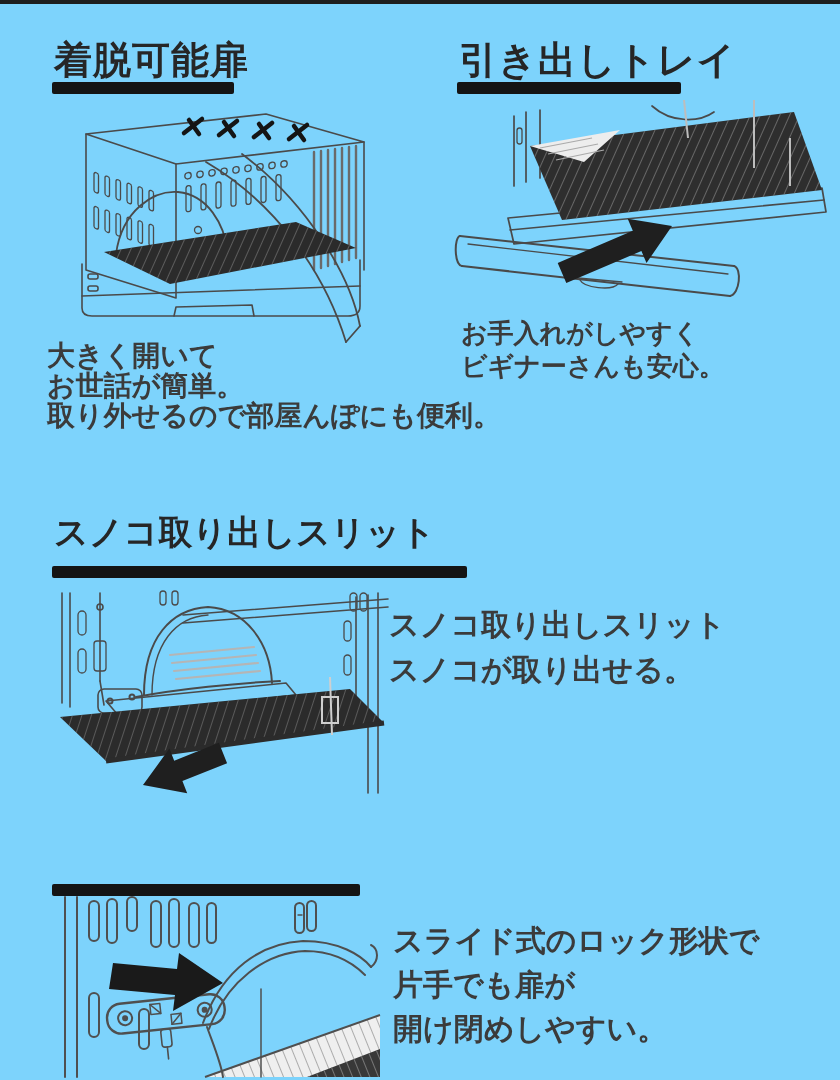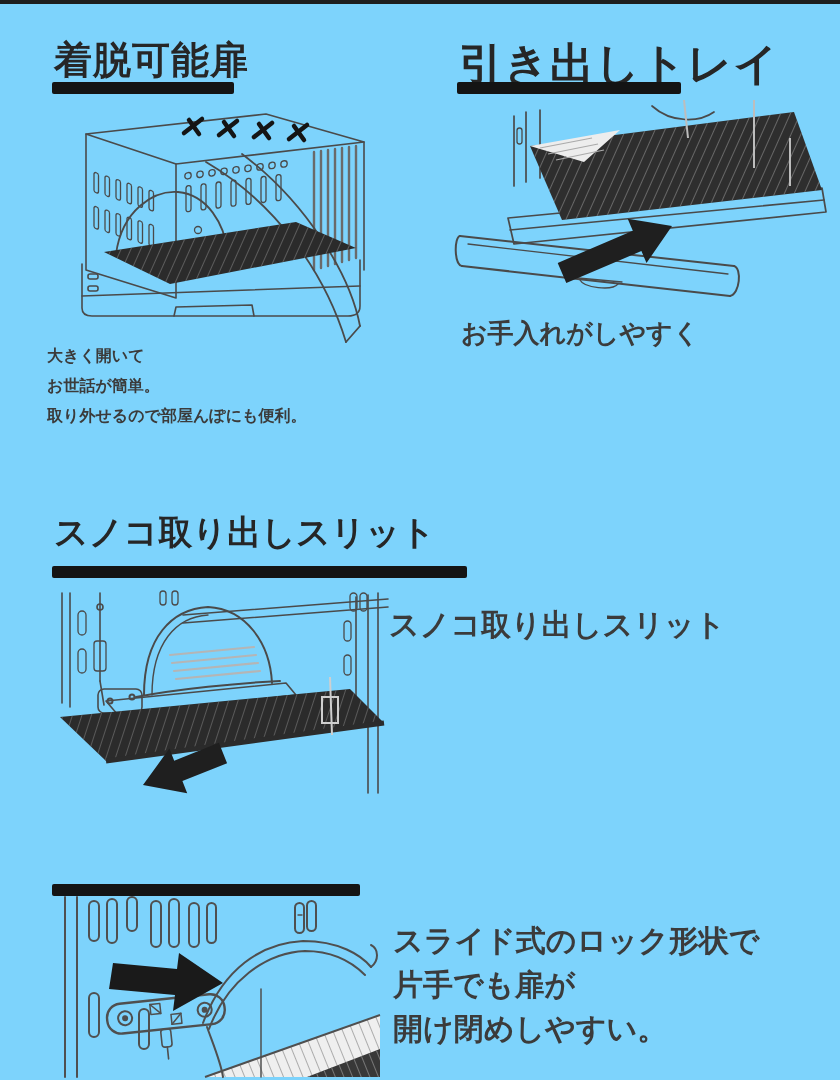--- a/index.html
+++ b/index.html
@@ -12,27 +12,27 @@
   .feature-title{
     position:absolute;margin:0;font-weight:700;color:#262626;
     white-space:nowrap;letter-spacing:1px;line-height:1.1;
   }
   .rule{position:absolute;background:#141414;border-radius:2px;}
   .caption{position:absolute;font-weight:600;color:#3b3b3b;white-space:nowrap;}
   .caption div{display:block;}
   .illus{position:absolute;overflow:visible;}
   .t1{left:54px;top:40px;font-size:38px;}
   .u1{left:52px;top:82px;width:182px;height:12px;}
-  .t2{left:459px;top:40px;font-size:44px;}
+  .t2{left:459px;top:40px;font-size:38px;}
   .u2{left:457px;top:82px;width:224px;height:12px;}
   .t3{left:54px;top:514px;font-size:34px;letter-spacing:0;}
   .u3{left:52px;top:566px;width:415px;height:12px;}
   .t4{left:54px;top:832px;font-size:40px;letter-spacing:0;}
   .u4{left:52px;top:884px;width:308px;height:12px;}
-  .c1{left:47px;top:341px;font-size:16px;line-height:30px;}
+  .c1{left:47px;top:341px;font-size:28px;line-height:30px;}
   .c2{left:461px;top:317px;font-size:26px;line-height:33px;}
   .c3{left:389px;top:602px;font-size:30px;line-height:45px;}
   .c4{left:393px;top:919px;font-size:30px;line-height:44px;}
   svg{display:block;}
 </style>
 </head>
 <body>
 
 <div class="canvas">
   <div class="topbar"></div>
@@ -192,20 +192,21 @@
           <line x1="338" y1="40" x2="338" y2="88"></line>
         <line x1="232" y1="2" x2="236" y2="40"></line>
       </g>
     </g>
 
     <polygon fill="#1f1f1f" points="105.7,164.9 180.8,132.8 175.7,120.8 220,128 194.5,165 189.4,153 114.3,185.1"></polygon>
   </svg>
 
   <div class="caption c2">
     <div>お手入れがしやすく</div>
+    <div>ビギナーさんも安心。</div>
   </div>
 
   <h2 class="feature-title t3">スノコ取り出しスリット</h2>
   <div class="rule u3"></div>
 
   <svg class="illus" style="left:48px;top:585px;" width="345" height="218" viewBox="0 0 345 218">
     <defs>
       <pattern id="h3" width="9" height="9" patternUnits="userSpaceOnUse" patternTransform="rotate(18)">
         <line x1="0" y1="0" x2="0" y2="9" stroke="#808080" stroke-width="2"></line>
       </pattern>
@@ -265,20 +266,21 @@
         <line x1="282" y1="92" x2="284" y2="150"></line>
         <rect x="274" y="112" width="16" height="26"></rect>
       </g>
     </g>
 
     <polygon fill="#1f1f1f" points="170.9,157.8 126.2,175.7 121.4,163.6 95,200 139.2,208.2 134.4,196.1 179.1,178.2"></polygon>
   </svg>
 
   <div class="caption c3">
     <div>スノコ取り出しスリット</div>
+    <div>スノコが取り出せる。</div>
   </div>
 
   <div class="rule u4"></div>
 
   <svg class="illus" style="left:55px;top:897px;" width="325" height="180" viewBox="0 0 325 180">
     <defs>
       <pattern id="h4" width="9" height="9" patternUnits="userSpaceOnUse" patternTransform="rotate(-22)">
         <line x1="0" y1="0" x2="0" y2="9" stroke="#9a9a9a" stroke-width="1.6"></line>
       </pattern>
       <pattern id="h4d" width="8" height="8" patternUnits="userSpaceOnUse" patternTransform="rotate(-22)">

